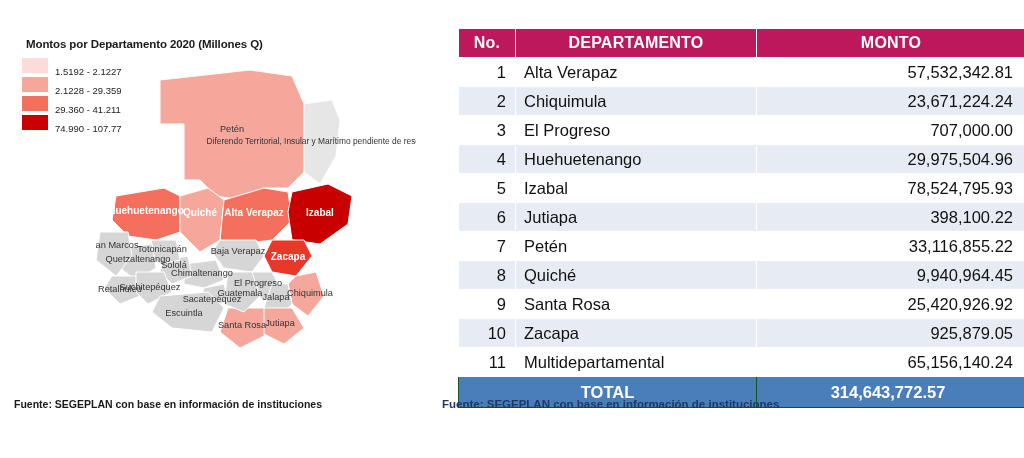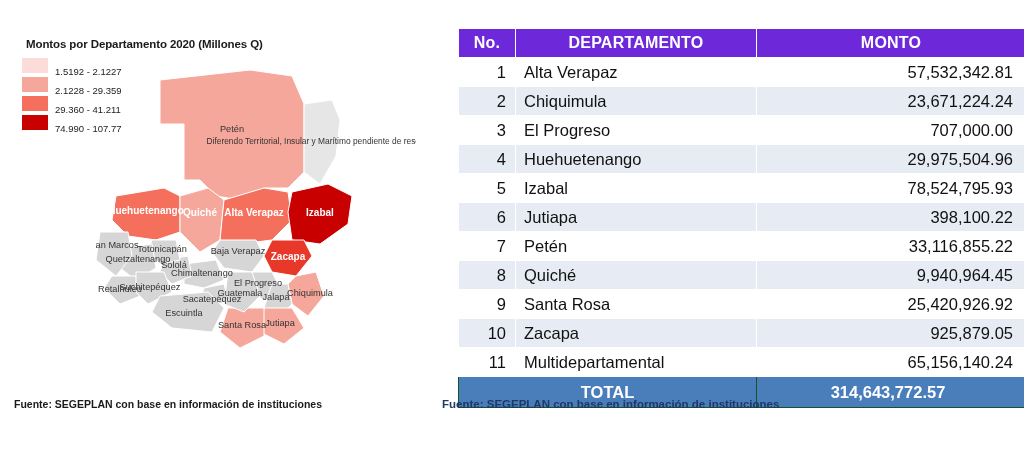--- a/index.html
+++ b/index.html
@@ -103,21 +103,21 @@
     left: 458px;
     top: 28px;
     width: 540px;
   }
   table {
     border-collapse: collapse;
     width: 540px;
     table-layout: fixed;
   }
   thead th {
-    background: #6d28d9;
+    background: #be185d;
     color: #ffffff;
     font-weight: bold;
     font-size: 16px;
     text-align: center;
     padding: 5px 4px;
     border: 1px solid #ffffff;
     letter-spacing: 0.2px;
   }
   th.col-no { width: 48px; }
   th.col-dept { width: 232px; }

